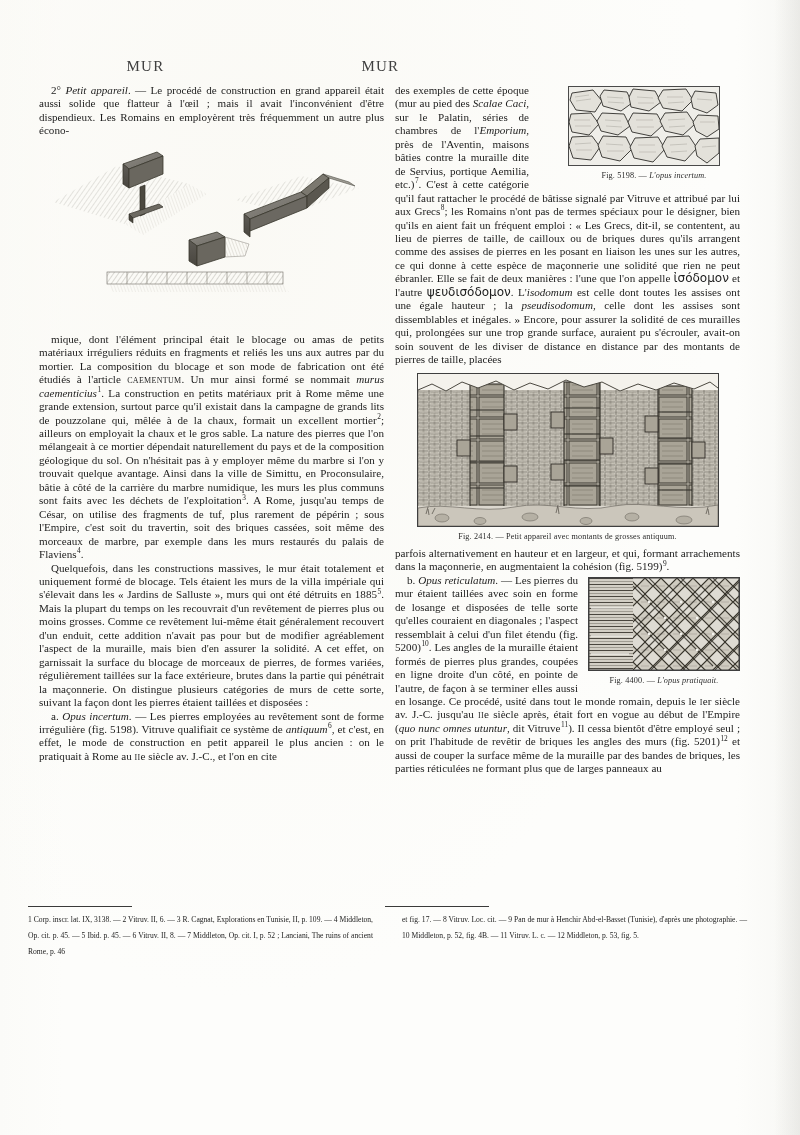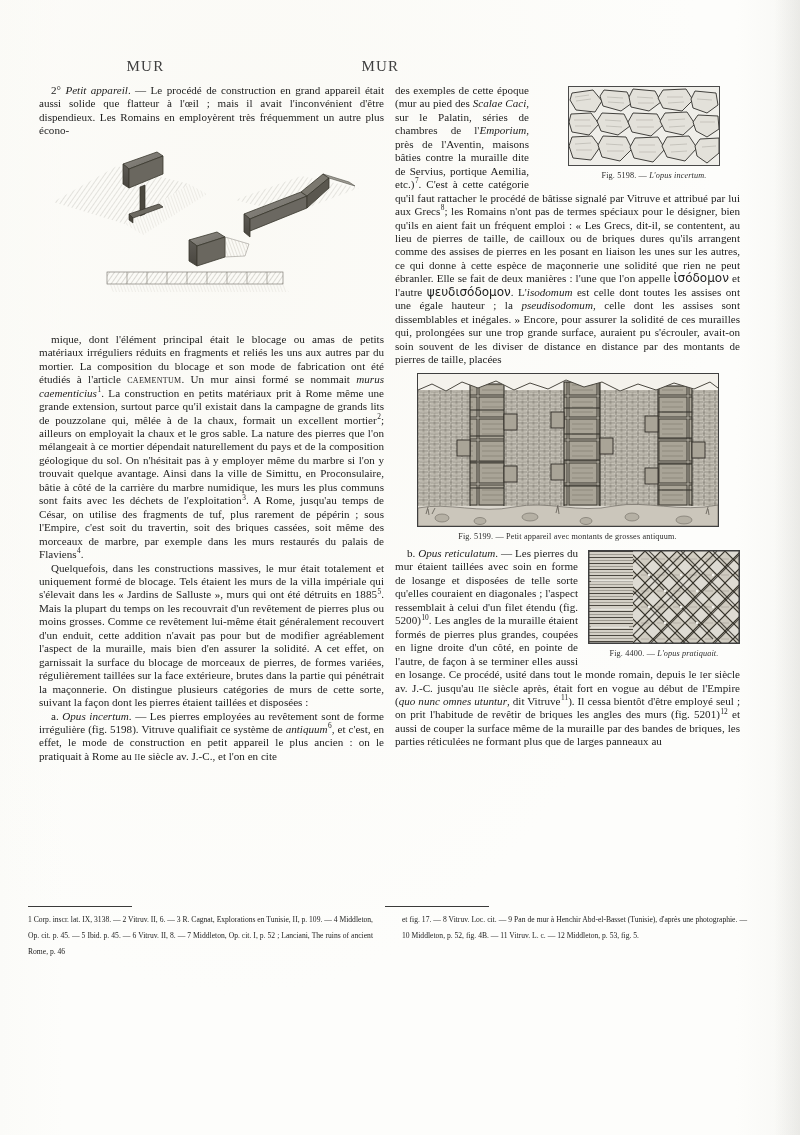--- a/index.html
+++ b/index.html
@@ -422,23 +422,24 @@
               <ellipse cx="266" cy="146" rx="8" ry="4"></ellipse>
             </g>
 
             <g stroke="#4f4b43" stroke-width="0.7" fill="none">
               <path d="M8 140 l2 -7 M11 141 l-1 -6 M14 140 l3 -6"></path>
               <path d="M138 139 l2 -8 M141 140 l-1 -7"></path>
               <path d="M288 140 l2 -7 M291 141 l-1 -6"></path>
             </g>
           </svg>
         </div>
-        <div class="figcap"><span>Fig. 5199.</span><span> — </span><span>Petit appareil avec montants de grosses antiquum.</span></div>
+        <div class="figcap"><span>Fig. 2414.</span><span> — </span><span>Petit appareil avec montants de grosses antiquum.</span></div>
       </div>
 
+      <p class="noindent"><span>parfois alternativement en hauteur et en largeur, et qui, formant arrachements dans la maçonnerie, en augmentaient la cohésion (fig. 5199)</span><sup class="fn">9</sup><span>.</span></p>
 
       <div class="fig-retic">
         <div class="art">
           <svg width="150" height="92" viewBox="0 0 150 92">
             <defs>
               <pattern id="net" width="16" height="16" patternUnits="userSpaceOnUse">
                 <rect width="16" height="16" fill="#dedbd3"></rect>
                 <path d="M8 0 L16 8 L8 16 L0 8 Z" fill="#cfcbc0" stroke="#353229" stroke-width="1.1"></path>
                 <line x1="4" y1="8" x2="12" y2="8" stroke="#8d887e" stroke-width="0.4"></line>
               </pattern>

